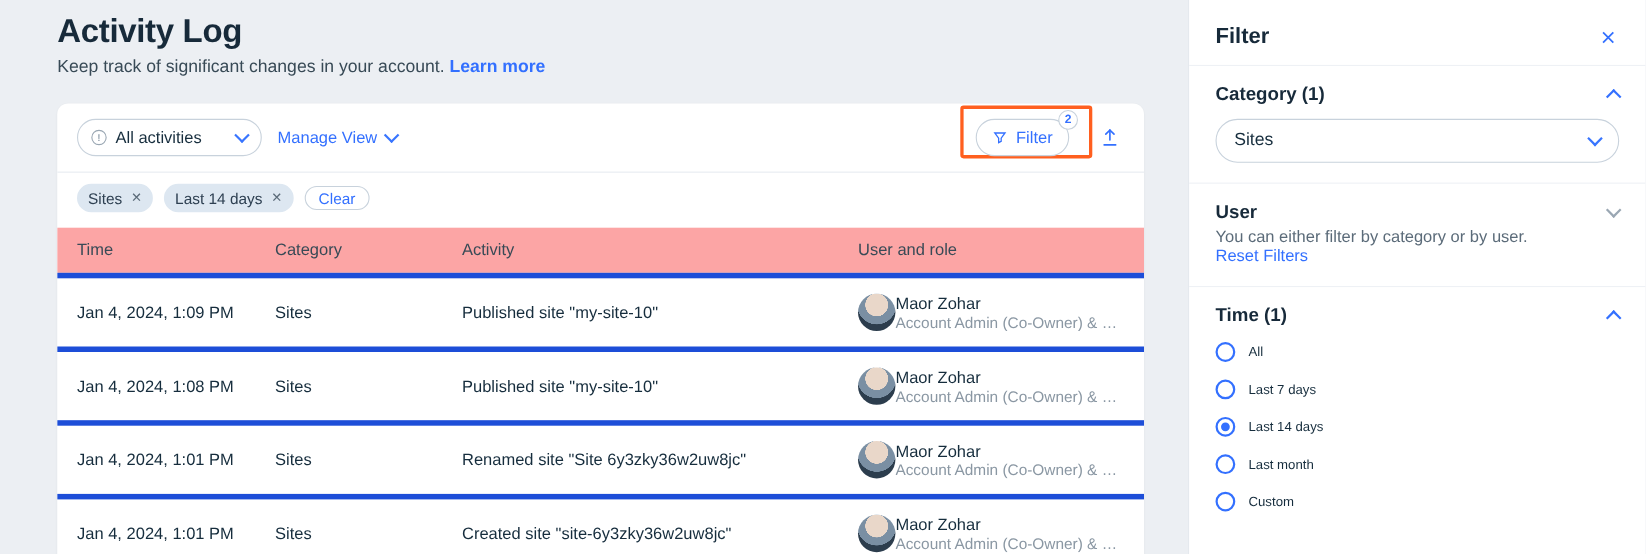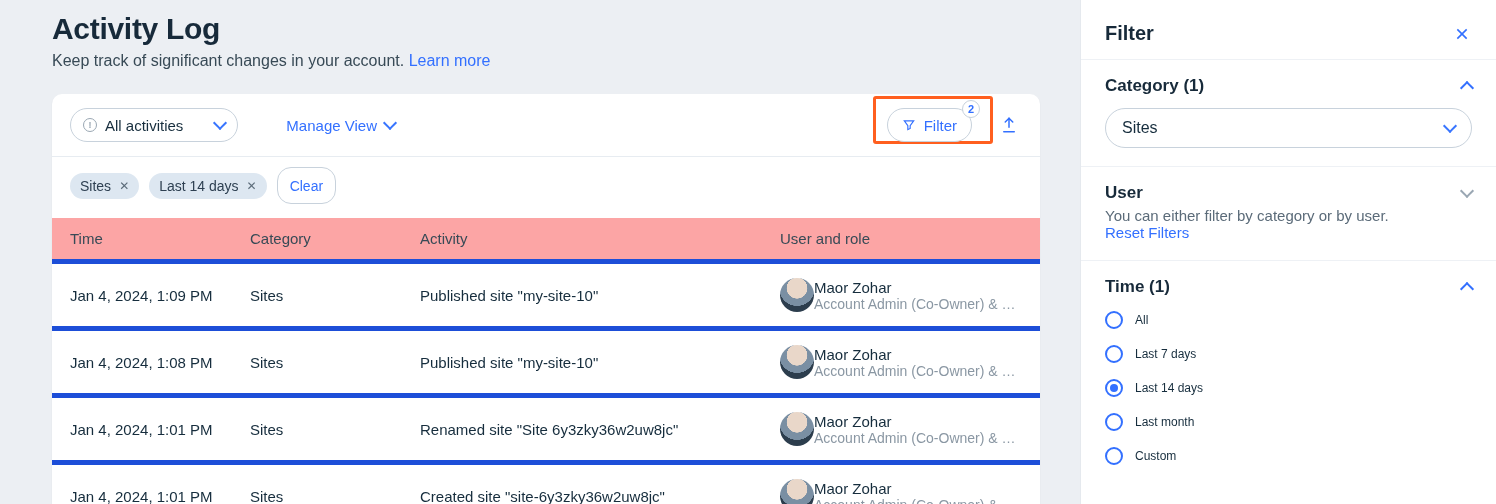--- a/index.html
+++ b/index.html
@@ -24,20 +24,21 @@
     letter-spacing: -0.3px;
   }
   .page-subtitle {
     margin-top: 6px;
     font-size: 16px;
     color: #384a56;
   }
   .page-subtitle a {
     color: #3370ff;
     text-decoration: none;
+    font-weight: bold;
   }
 
   .card {
     margin-top: 24px;
     background: #fff;
     border-radius: 10px;
     box-shadow: 0 1px 2px rgba(0,0,0,.06);
     overflow: hidden;
   }
 
@@ -73,21 +74,20 @@
   .chev-up { transform: rotate(-135deg); translate: 0 2px; border-color:#3370ff; }
   .chev-grey { border-color:#9aa7b3; }
 
   .link-quiet {
     color: #3370ff;
     font-size: 15px;
     display: inline-flex;
     align-items: center;
     gap: 8px;
     cursor: pointer;
-    margin-left: 34px;
   }
   .toolbar-spacer { flex: 1; }
 
   .filter-pill-wrap { position: relative; display:inline-block; }
   .filter-pill {
     display: inline-flex;
     align-items: center;
     gap: 8px;
     height: 34px;
     padding: 0 14px;
@@ -140,21 +140,21 @@
     background: #dde7f1;
     color: #2e4052;
     border-radius: 14px;
     font-size: 14px;
     cursor: pointer;
   }
   .chip .x { font-size: 12px; color:#5b6b79; }
   .clear-chip {
     display: inline-flex;
     align-items: center;
-    height: 37px;
+    height: 22px;
     padding: 0 12px;
     border: 1px solid #c8d2dc;
     border-radius: 14px;
     color: #3370ff;
     font-size: 14px;
     background:#fff;
     cursor:pointer;
   }
 
   .thead {

